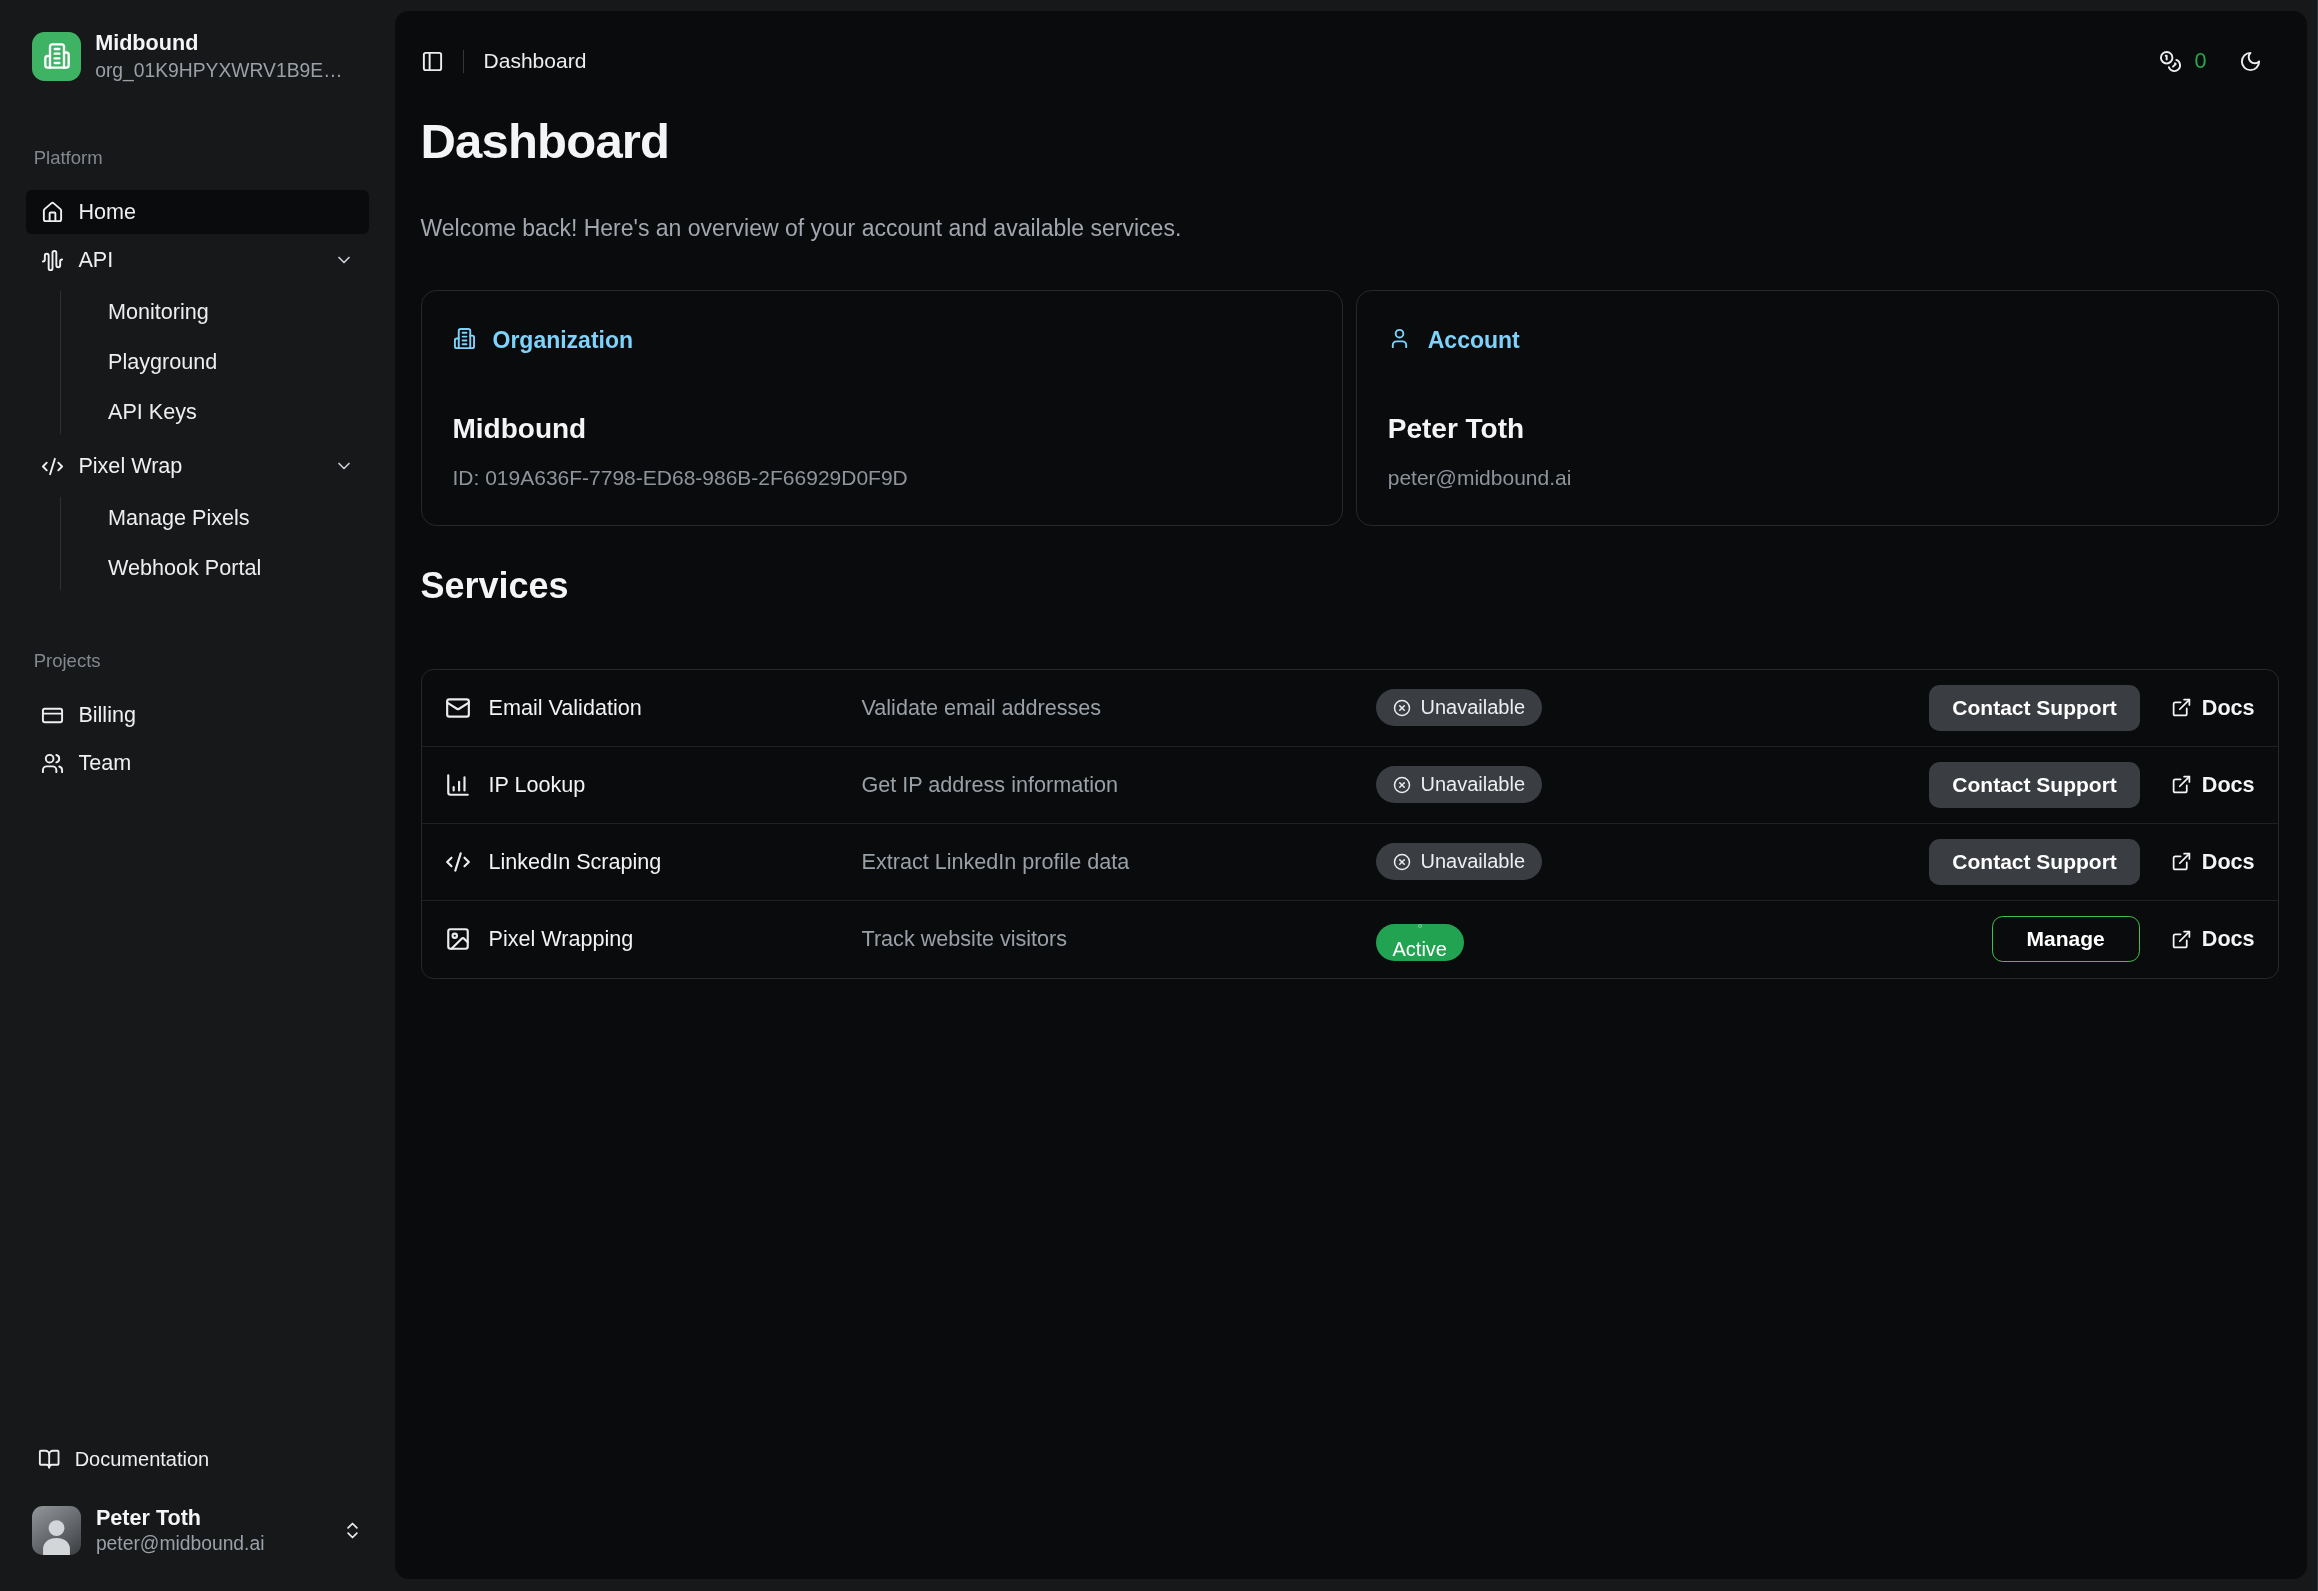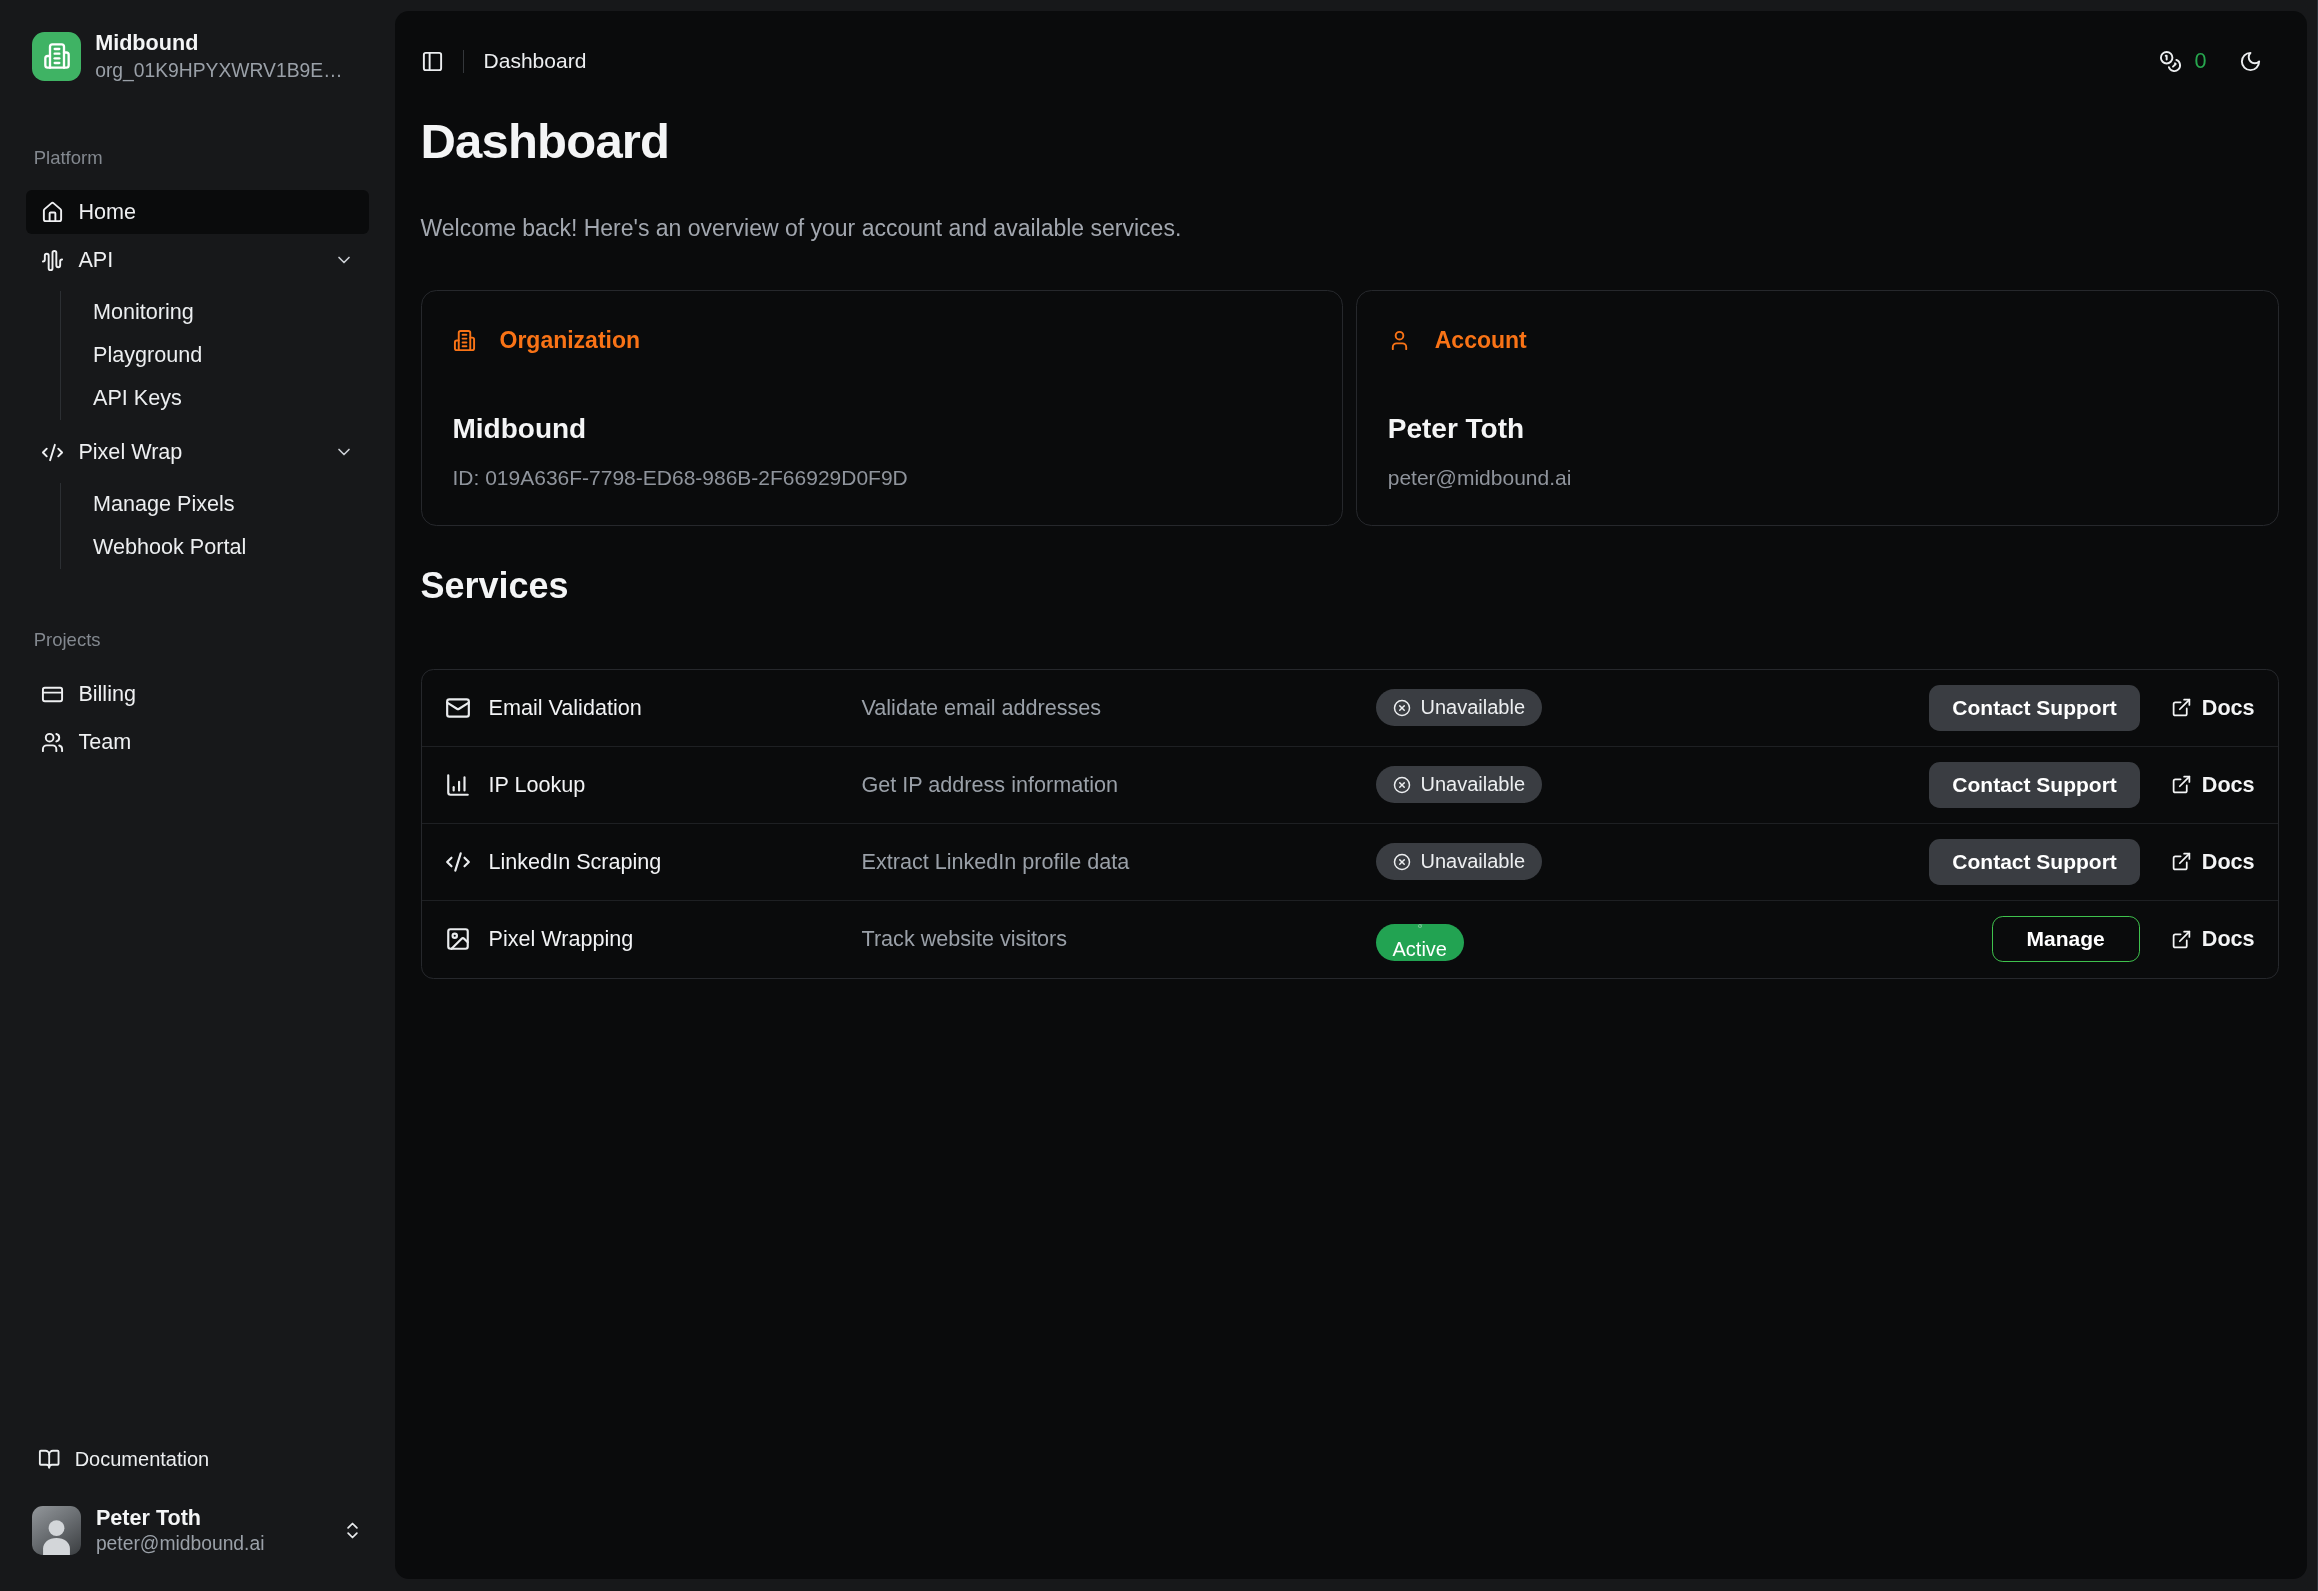--- a/index.html
+++ b/index.html
@@ -44,22 +44,22 @@
     display:flex; align-items:center; gap:14.7px;
     padding:0 14.7px; font-size:21.6px; color:#eff0f2;
     margin-bottom:3.9px; cursor:default;
   }
   .nav-item.active{ background:#0a0b0c; }
   .nav-icon{ color:#eff0f2; flex-shrink:0; }
   .chev{ margin-left:auto; color:#ccd0d5; }
   .subnav{
     margin:4.6px 0 10.8px 34px;
     border-left:1.5px solid #2c2f33;
-    padding-left:32px;
-    display:flex; flex-direction:column; justify-content:space-between;
+    padding-left:47px;
+    display:flex; flex-direction:column; gap:7px;justify-content:space-between;
   }
   .subnav-item{
     height:43px; display:flex; align-items:center;
     font-size:21.6px; color:#eceef0; border-radius:9.3px; cursor:default;
   }
 
   .sidebar-footer{ margin-top:auto; }
   .doc-item{
     display:flex; align-items:center; gap:14.7px;
     height:43px; padding:0 11.6px; font-size:20px; color:#eceef0; border-radius:9.3px; cursor:default;
@@ -93,21 +93,21 @@
 
   .page-title{ font-size:49px; font-weight:700; letter-spacing:-0.8px; margin-top:42px; line-height:1.05; }
   .page-subtitle{ font-size:23px; color:#a2a7af; margin-top:14.7px; }
 
   .cards{ display:flex; gap:12.4px; margin-top:48px; }
   .card{
     flex:1; height:236px;
     border:0.8px solid #26282c; border-radius:15.4px;
     padding:36px 31px;
   }
-  .card-title{ display:flex; align-items:center; gap:24px; font-size:23px; font-weight:600; color:#f97316; }
+  .card-title{ display:flex; gap:17px; font-size:23px; font-weight:600; color:#7dd3fc; }
   .card-name{ font-size:28px; font-weight:600; margin-top:59px; }
   .card-sub{ font-size:21px; color:#8f949c; margin-top:21px; }
 
   .services-h2{ font-size:36px; font-weight:700; margin-top:39px; }
 
   .table{ margin-top:32px; border:0.8px solid #26282c; border-radius:12.4px; overflow:hidden; }
   .thead,.trow{
     display:grid;
     grid-template-columns:417px 514px 1fr auto;
     align-items:center;

